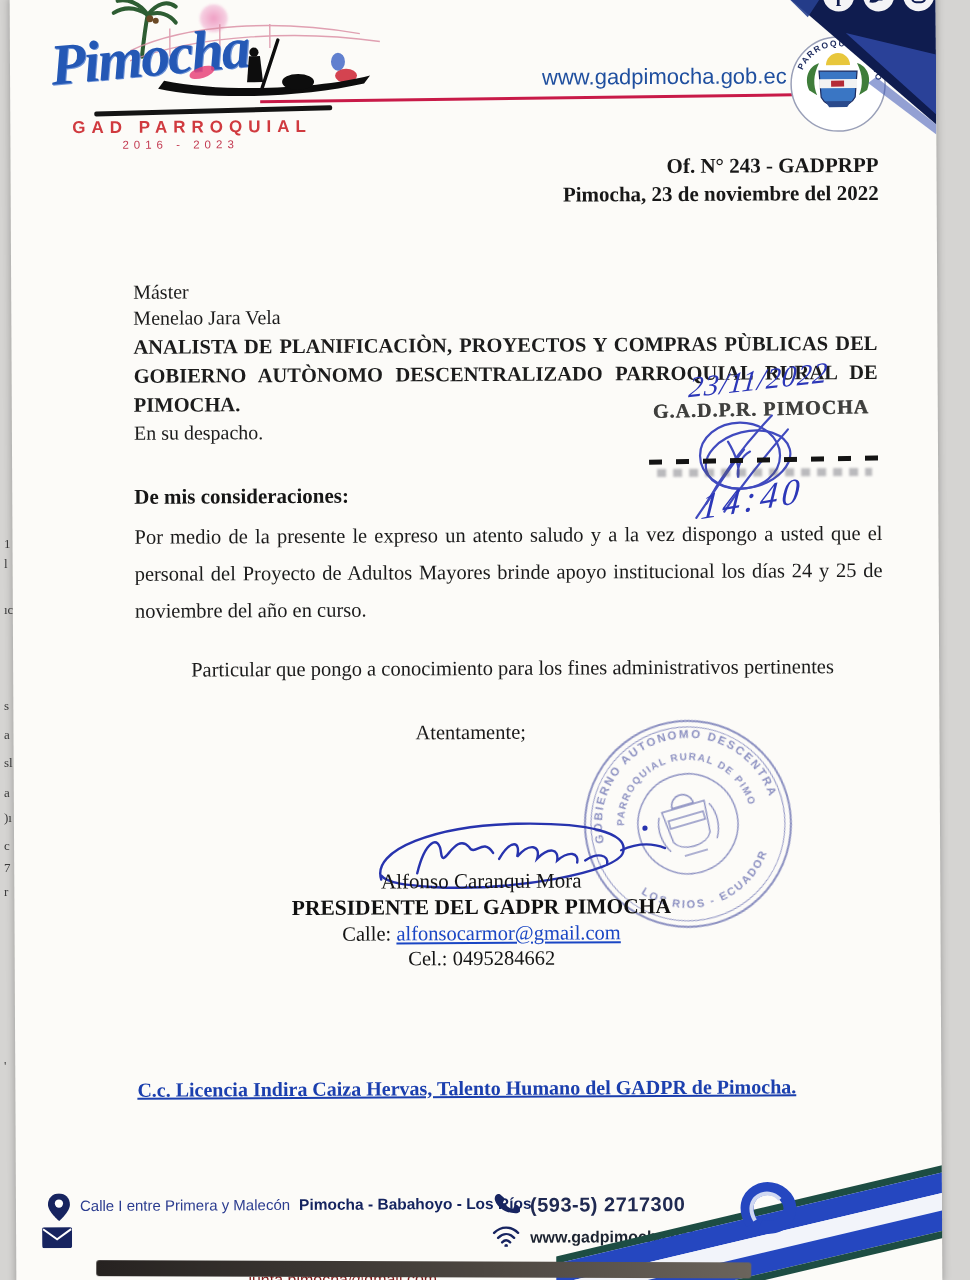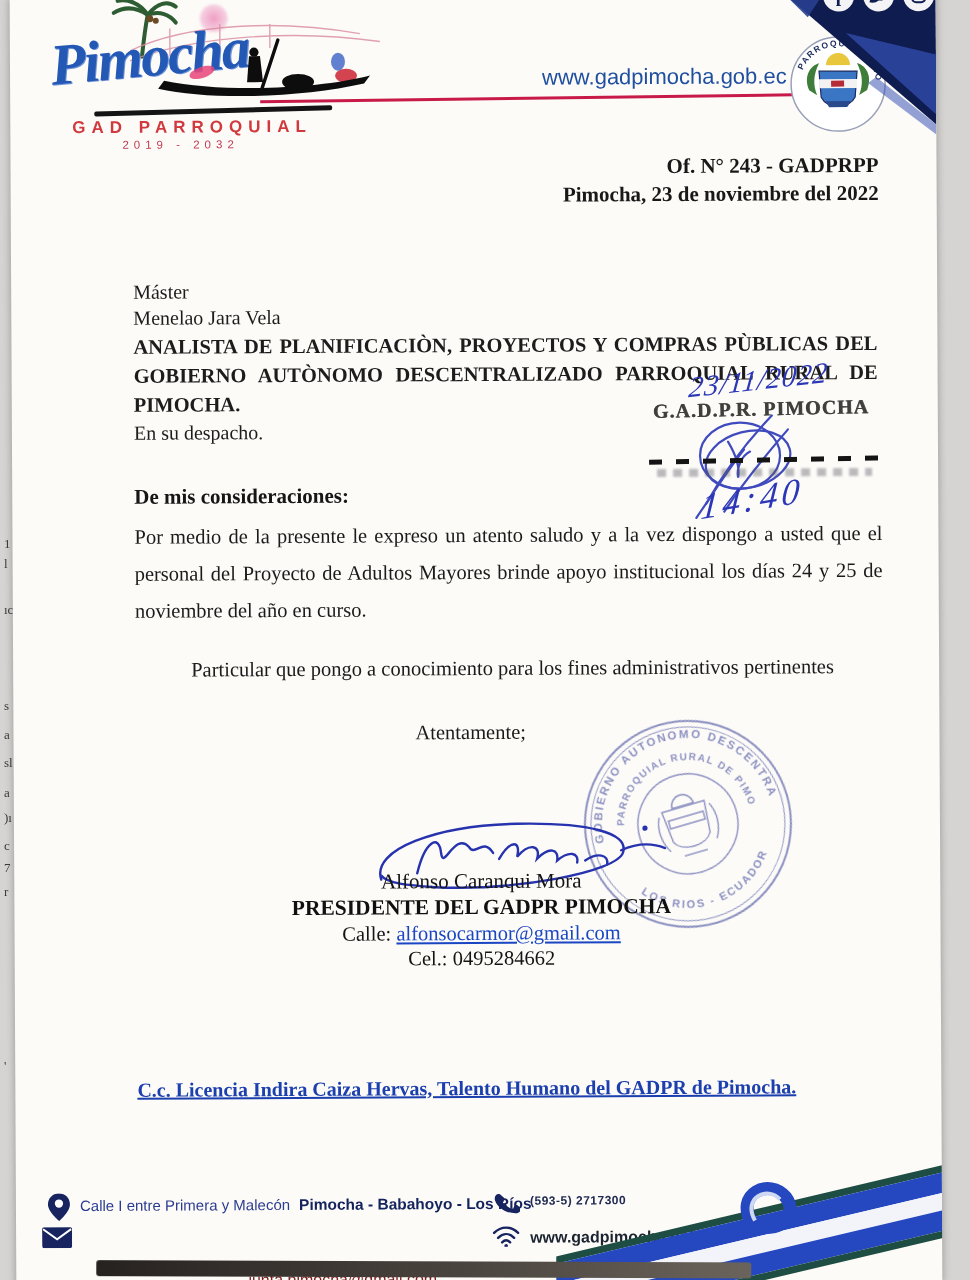--- a/index.html
+++ b/index.html
@@ -37,21 +37,21 @@
                transform:rotate(-1deg);text-shadow:0.6px 0 #4a4a48;opacity:.92;}
   .dash-row{height:5px;background:repeating-linear-gradient(90deg,#141414 0 13px,transparent 13px 27px);
             transform:rotate(-0.8deg);}
   .faint-row{height:8px;opacity:.4;filter:blur(1px);
              background:repeating-linear-gradient(90deg,#5a5a66 0 9px,transparent 9px 16px);}
   
   .foot-sans{font-family:"Liberation Sans",sans-serif;}
   .addr-reg{font-size:15px;color:#2b3c8f;font-weight:500;}
   .addr-bold{font-size:15.5px;color:#14235e;font-weight:bold;margin-left:9px;}
   .foot-email{font-size:16px;color:#7f1d1d;font-weight:500;margin-top:43px;}
-  .foot-phone{font-size:12px;color:#202a52;font-weight:bold;letter-spacing:.5px;}
+  .foot-phone{font-size:20px;color:#202a52;font-weight:bold;letter-spacing:.5px;}
   .foot-web{font-size:16px;color:#1c2330;font-weight:bold;}
   .edge-frag{position:absolute;left:4px;color:#3c3c3c;font-size:13px;font-family:"Liberation Serif",serif;}
   .dark-strip{background:linear-gradient(90deg,#262220,#4d4741 60%,#6b645c);transform:rotate(0.5deg);
               filter:blur(.6px);border-radius:3px;}
 </style>
 </head>
 <body>
 
 <div id="canvas">
 
@@ -109,21 +109,21 @@
         <path d="M128,4 L112,52" stroke="#0d0d0d" stroke-width="3.4" stroke-linecap="round"></path>
         <circle cx="104" cy="16" r="4.6" fill="#0d0d0d"></circle>
         <path d="M99,20 L110,20 L113,46 L97,46 Z" fill="#0d0d0d"></path>
         <ellipse cx="148" cy="46" rx="16" ry="8" fill="#0d0d0d"></ellipse>
       </svg>
 
       <div class="abs logo-underline" style="left:84px;top:112px;width:238px;"></div>
       <div class="abs crimson-line" style="left:250px;top:102px;width:550px;"></div>
 
       <div class="abs gad-red" style="left:62px;top:121px">GAD PARROQUIAL</div>
-      <div class="abs years-red" style="left:112px;top:142px">2019 - 2032</div>
+      <div class="abs years-red" style="left:112px;top:142px">2016 - 2023</div>
 
       <div class="abs website-top" style="left:532px;top:70px">www.gadpimocha.gob.ec</div>
 
       <svg class="abs" style="left:779px;top:42px" width="98" height="98" viewBox="0 0 98 98">
         <circle cx="49" cy="49" r="47" fill="#ffffff" stroke="#9aa0b8" stroke-width="1.5"></circle>
         <defs>
             <path id="crestArc" d="M 49,49 m -38,0 a 38,38 0 1 1 76,0"></path>
           </defs>
         <text font-size="8.5" font-weight="bold" fill="#1c2a5e" letter-spacing="1.5" font-family="Liberation Sans,sans-serif">
           <textPath href="#crestArc" startOffset="12%">PARROQUIAL PIMOCHA</textPath>

